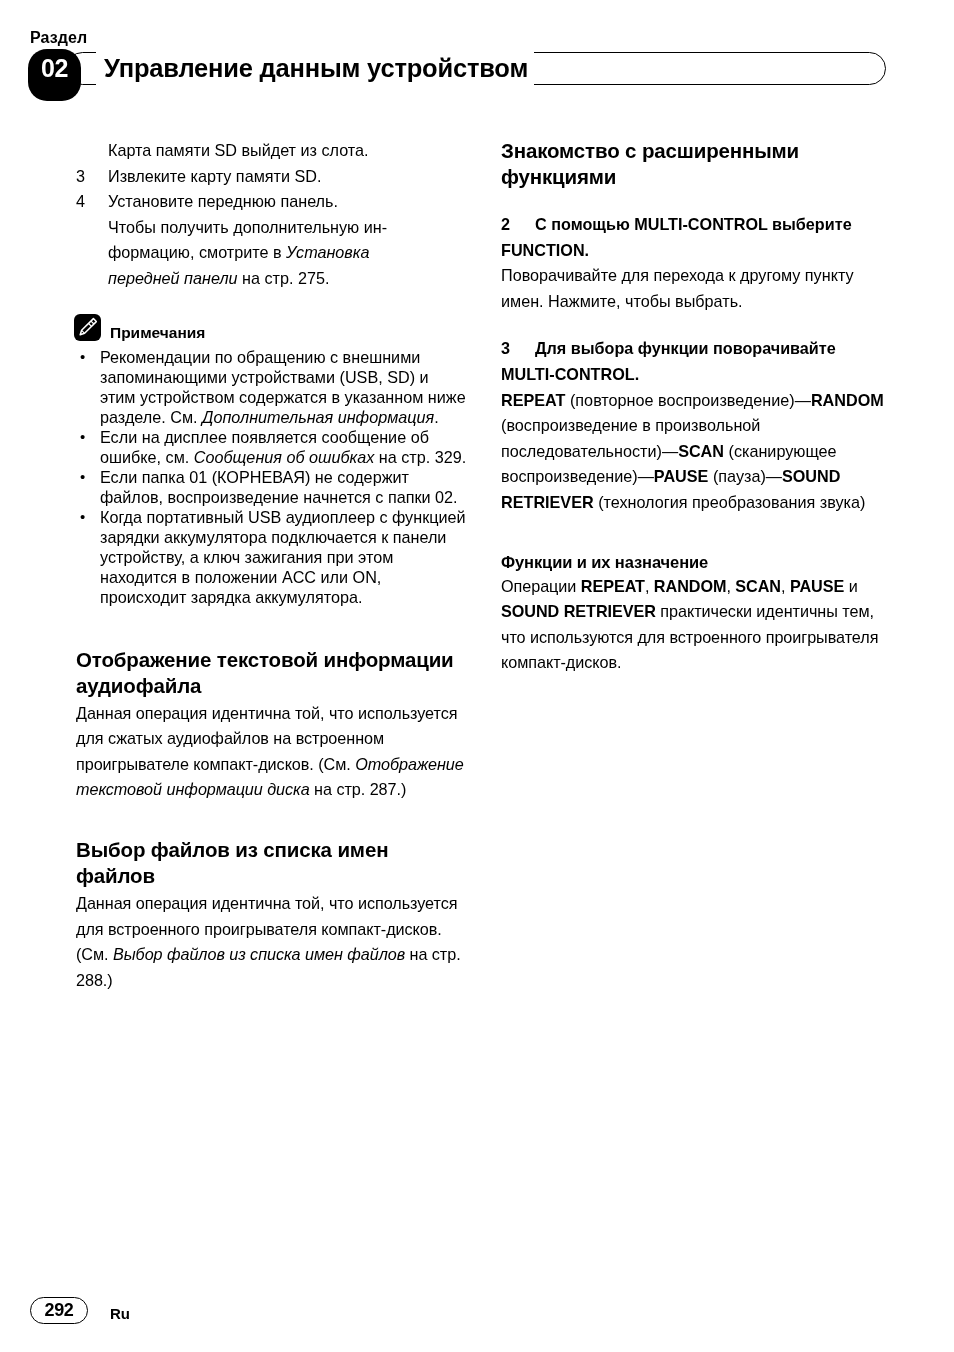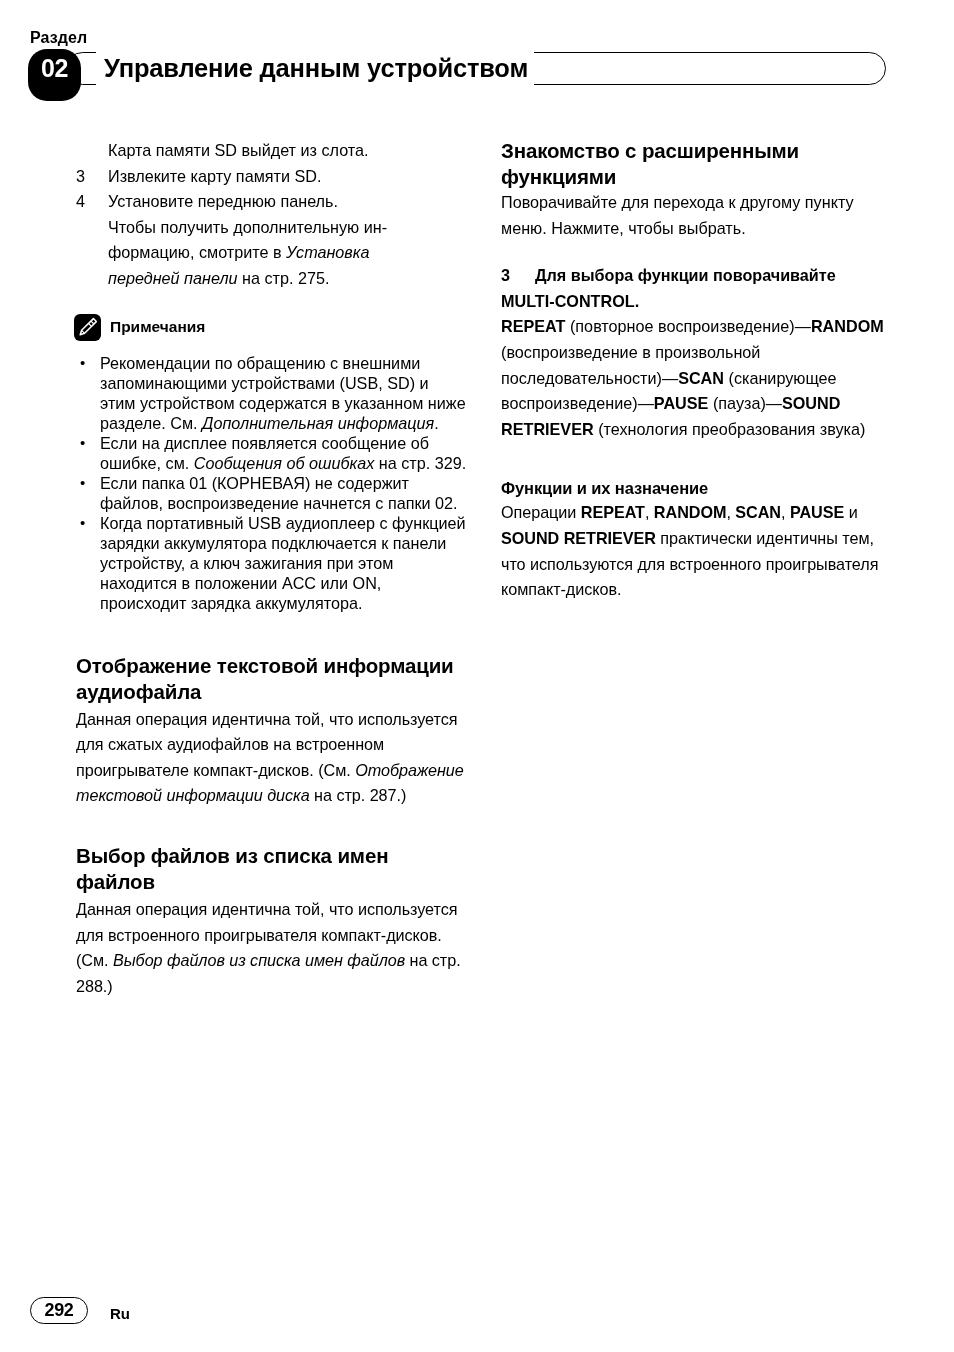--- a/index.html
+++ b/index.html
@@ -104,23 +104,23 @@
   }
   .cont-row {
     padding-left: 32px;
     font-size: 16.2px;
     line-height: 25.6px;
   }
 
   
   .notes-head {
     display: flex;
-    align-items: center;
+    align-items: flex-end;
     margin-top: 22px;
-    margin-bottom: 12px;
+    margin-bottom: 6px;
     margin-left: -10px;
     padding-left: 8px;
   }
   .note-icon {
     width: 27px;
     height: 27px;
     background: #000000;
     border-radius: 6px;
     flex: none;
     position: relative;
@@ -280,21 +280,24 @@
       <div class="body-text"><span>Данная операция идентична той, что используется для встроенного проигрывателя компакт-дисков. (См. </span><em>Выбор файлов из списка имен файлов</em><span> на стр. 288.)</span></div>
     </div>
 
   </div>
 
   <div class="col col-right">
 
     <h2 class="sec-head" style="margin-bottom:0;">Знакомство с расширенными функциями</h2>
 
 
-    <div class="after-step">Поворачивайте для перехода к другому пункту меню. Нажмите, чтобы выбрать.</div>
+    <div class="bstep">
+      <span class="bstep-num">2</span><span>С помощью MULTI-CONTROL выберите FUNCTION.</span>
+    </div>
+    <div class="after-step">Поворачивайте для перехода к другому пункту имен. Нажмите, чтобы выбрать.</div>
 
     <div class="bstep">
       <span class="bstep-num">3</span><span>Для выбора функции поворачивайте MULTI-CONTROL.</span>
     </div>
 
     <div class="after-step"><b>REPEAT</b><span> (повторное воспроизведение)—</span><b>RANDOM</b><span> (воспроизведение в произвольной последовательности)—</span><b>SCAN</b><span> (сканирующее воспроизведение)—</span><b>PAUSE</b><span> (пауза)—</span><b>SOUND RETRIEVER</b><span> (технология преобразования звука)</span></div>
 
     <h3 class="sub-head" style="margin-top:34px;">Функции и их назначение</h3>
     <div class="body-text"><span>Операции </span><b>REPEAT</b><span>, </span><b>RANDOM</b><span>, </span><b>SCAN</b><span>, </span><b>PAUSE</b><span> и </span><b>SOUND RETRIEVER</b><span> практически идентичны тем, что используются для встроенного проигрывателя компакт-дисков.</span></div>
 

